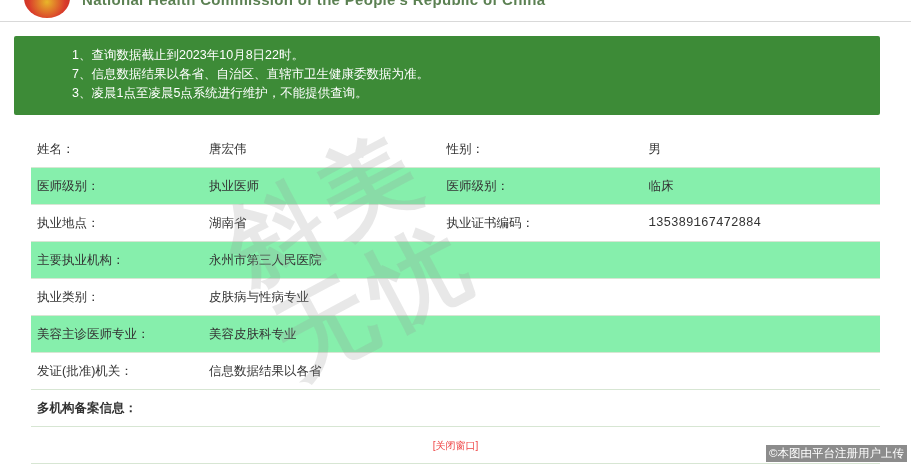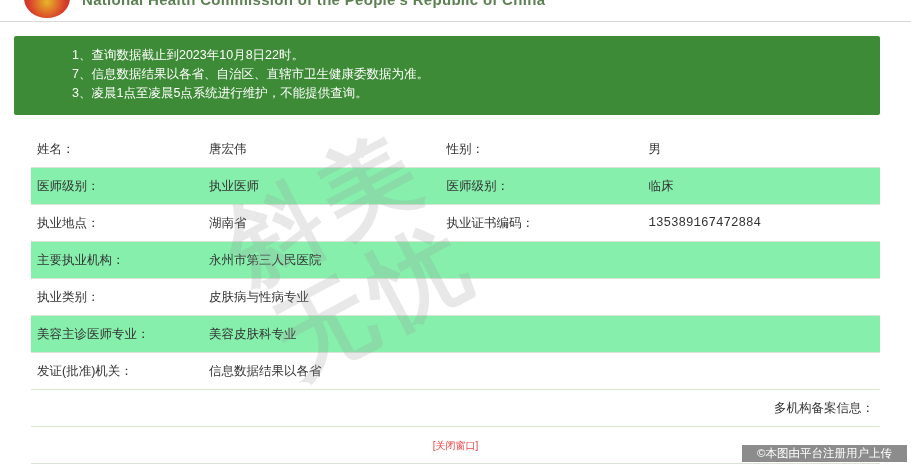--- a/index.html
+++ b/index.html
@@ -103,24 +103,24 @@
     color: #333333;
     font-family: Liberation Mono, monospace;
   }
   td.label-2 {
     width: 190px;
   }
   tr.row-alt td {
     background: #86efac;
   }
   .multi-row td {
-    text-align: right;
+    text-align: left;
     padding: 16px 0 18px 0;
     border-bottom: 1px solid #d7e6d3;
-    font-weight: normal;
+    font-weight: bold;
   }
   .close-row td {
     text-align: center;
     padding: 18px 0 10px 0;
     border-bottom: none;
   }
   .close-link {
     color: #ef4444;
     font-size: 10px;
     text-decoration: none;
@@ -144,21 +144,21 @@
     white-space: nowrap;
     font-family: "Liberation Serif", serif;
   }
   .footer-badge {
     position: absolute;
     right: 4px;
     bottom: 2px;
     font-size: 11.5px;
     color: #ffffff;
     background: rgba(0,0,0,0.45);
-    padding: 1px 15px;
+    padding: 1px 3px;
     white-space: nowrap;
   }
 </style>
 </head>
 <body>
 
 <div class="page">
 
   <div class="header-strip">
     <div class="header-logo"></div>

